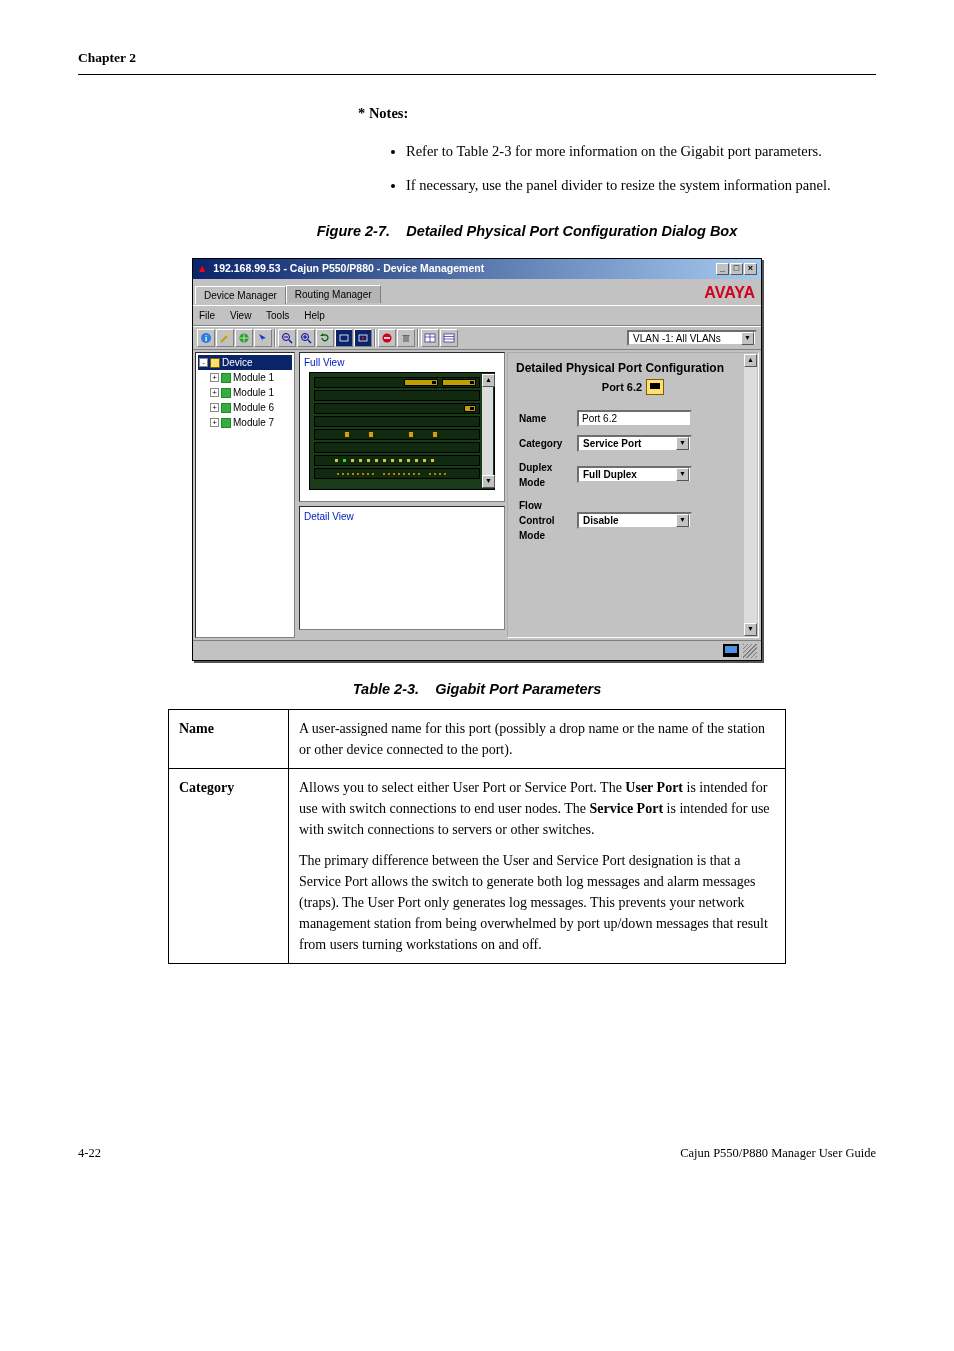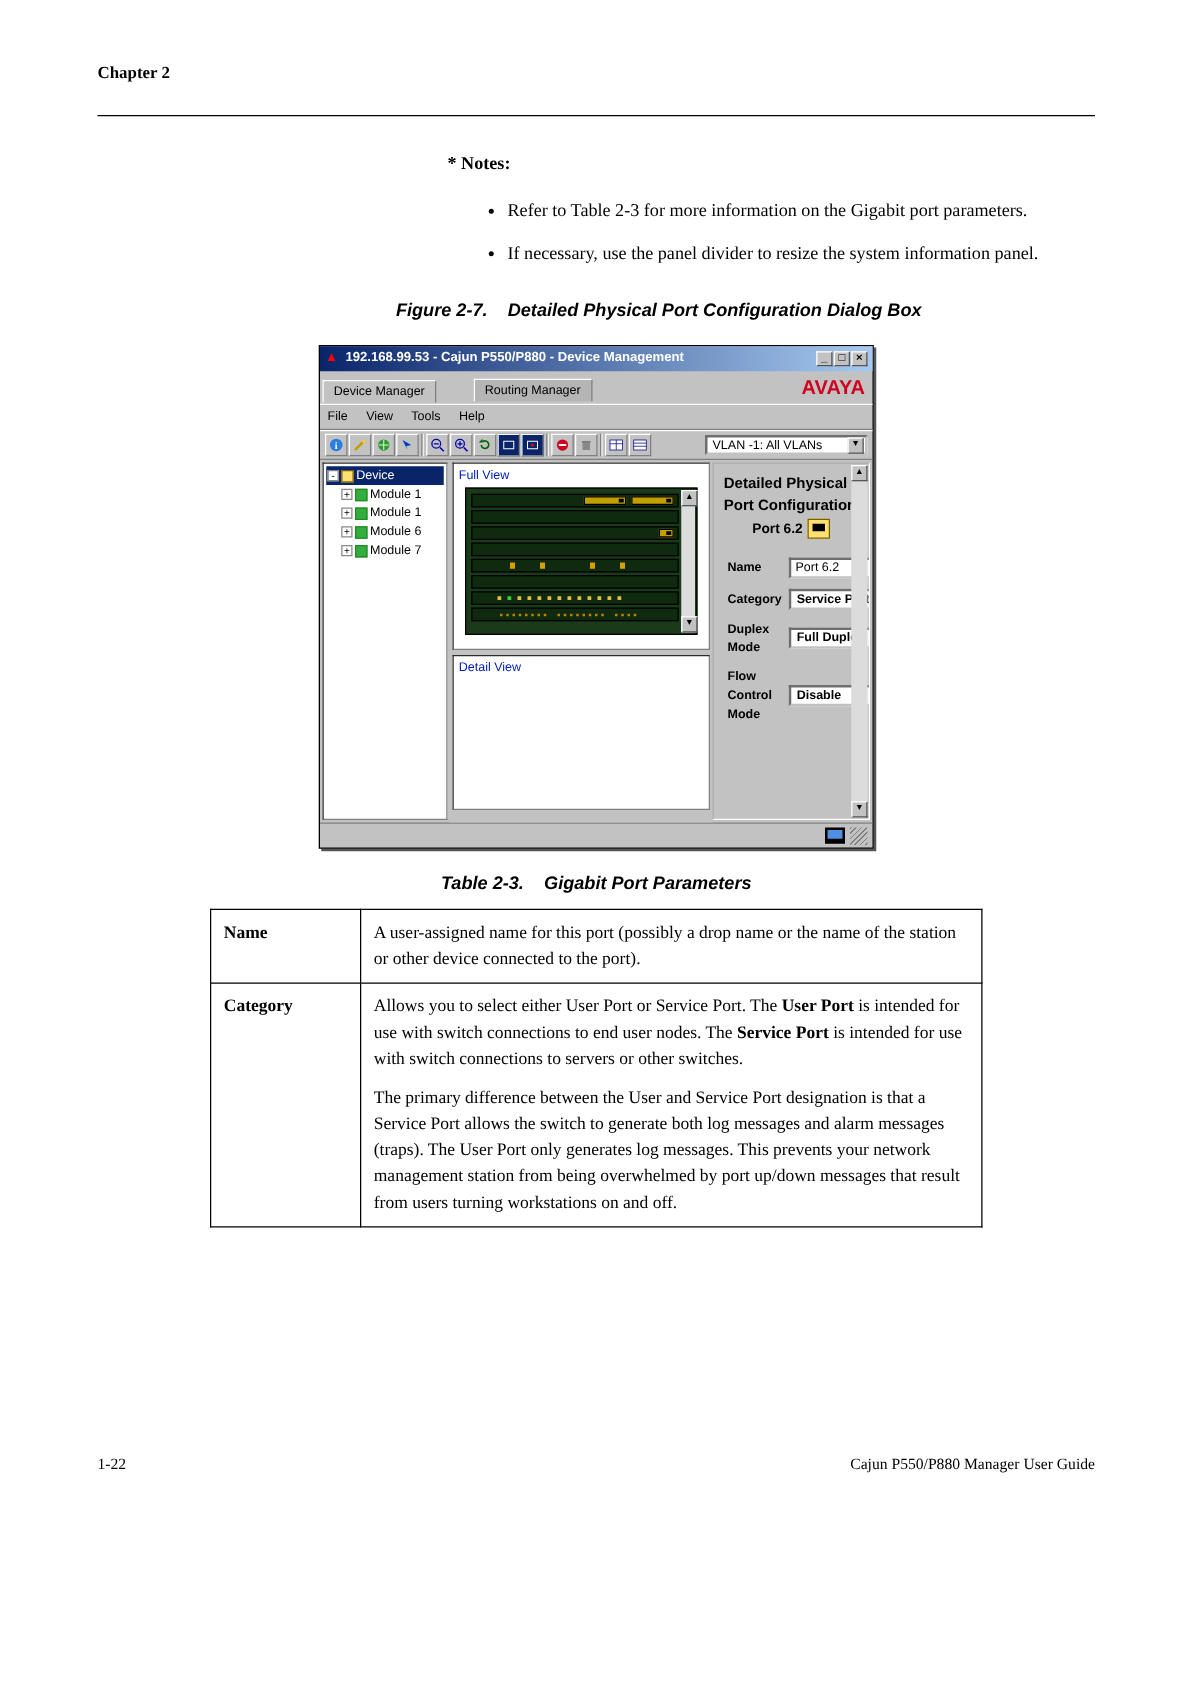--- a/index.html
+++ b/index.html
@@ -1,28 +1,28 @@
 <!DOCTYPE html>
 <html><head>
 <meta charset="utf-8">
 <style>
 * { margin:0; padding:0; box-sizing:border-box; }
 body { font-family:Georgia,"Times New Roman",serif; background:#fff; color:#000; width:954px; margin:0 auto; padding:48px 78px 40px 78px; font-size:14.5px; line-height:1.5; }
-.chapter-hdr { font-size:13.5px; font-weight:bold; margin-bottom:24px; }
+.chapter-hdr { font-size:13.5px; font-weight:bold; margin-bottom:6px; }
 hr { border:none; border-top:1.5px solid #000; margin-bottom:28px; }
 .notes-hdr { font-weight:bold; margin-left:280px; margin-bottom:16px; }
 ul.notes { list-style:disc; margin-left:328px; width:450px; margin-bottom:24px; }
 ul.notes li { margin-bottom:12px; }
 .fig-cap { font-family:Arial,Helvetica,sans-serif; font-size:14.5px; font-weight:bold; font-style:italic; text-align:center; margin-bottom:16px; margin-left:100px; }
 .fig-cap .num { font-style:italic; }
-.screenshot { width:444px; margin:0 auto 18px auto; background:#c2c2c2; border:1px solid #000; box-shadow:2px 2px 0 #555; font-family:"MS Sans Serif",Arial,sans-serif; font-size:10px; color:#000; }
+.screenshot { width:570px; margin:0 auto 18px auto; background:#c2c2c2; border:1px solid #000; box-shadow:2px 2px 0 #555; font-family:"MS Sans Serif",Arial,sans-serif; font-size:10px; color:#000; }
 .titlebar { background:linear-gradient(90deg,#0a246a 0%,#a6caf0 100%); color:#fff; padding:2px 4px; display:flex; align-items:center; justify-content:space-between; font-size:10.5px; font-weight:bold; }
 .titlebar-btns { display:flex; gap:1px; }
 .titlebar-btns span { background:#c2c2c2; color:#000; width:13px; height:12px; display:flex; align-items:center; justify-content:center; font-size:9px; border:1px solid #fff; border-right-color:#555; border-bottom-color:#555; }
-.tabbar { display:flex; background:#c2c2c2; padding-top:2px; margin-left:2px;gap:30px; }
+.tabbar { display:flex; background:#c2c2c2; padding-top:2px; margin-left:2px; }
 .tab { background:#c2c2c2; border:1px solid #fff; border-bottom:none; border-right-color:#808080; padding:1px 8px; font-size:10px; }
 .tab.active { background:#c2c2c2; position:relative; top:1px; }
 .tab.inactive { background:#b5b5b5; }
 .menubar { padding:2px 6px; font-size:10px; border-top:1px solid #fff; border-bottom:1px solid #808080; }
 .menubar span { margin-right:12px; }
 .toolbar { display:flex; align-items:center; justify-content:space-between; padding:2px 4px; border-top:1px solid #fff; border-bottom:1px solid #808080; }
 .tb-left { display:flex; gap:1px; }
 .tb-btn { width:18px; height:18px; background:#c2c2c2; border:1px solid #fff; border-right-color:#808080; border-bottom-color:#808080; display:flex; align-items:center; justify-content:center; font-size:10px; }
 .tb-btn svg { width:12px; height:12px; }
 .tb-sep { width:2px; height:18px; border-left:1px solid #808080; border-right:1px solid #fff; margin:0 1px; }
@@ -378,15 +378,15 @@
       <p>
         <span>Allows you to select either User Port or Service Port. The </span><b>User Port</b><span> is intended for use with switch connections to end user nodes. The </span><b>Service Port</b><span> is intended for use with switch connections to servers or other switches.</span>
       </p>
       <p>The primary difference between the User and Service Port designation is that a Service Port allows the switch to generate both log messages and alarm messages (traps). The User Port only generates log messages. This prevents your network management station from being overwhelmed by port up/down messages that result from users turning workstations on and off.</p>
     </td>
   </tr>
 </tbody>
   </table>
 
 <div class="page-footer">
-  <span>1-22</span>
+  <span>4-22</span>
   <span>Cajun P550/P880 Manager User Guide</span>
 </div>
 
 </body></html>

